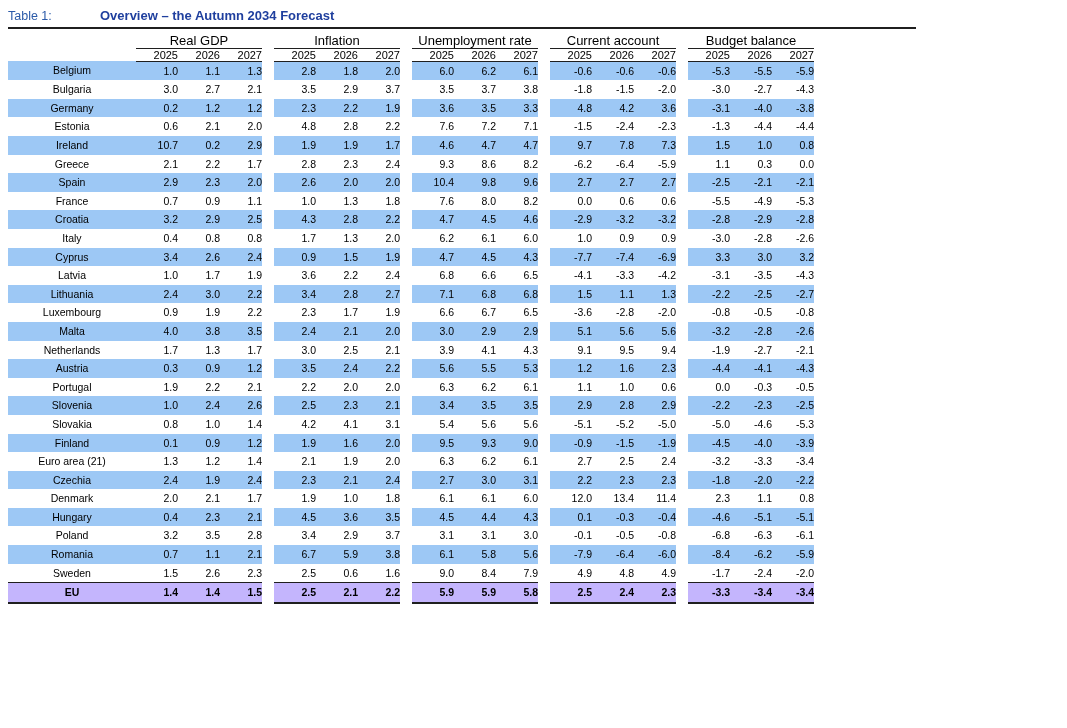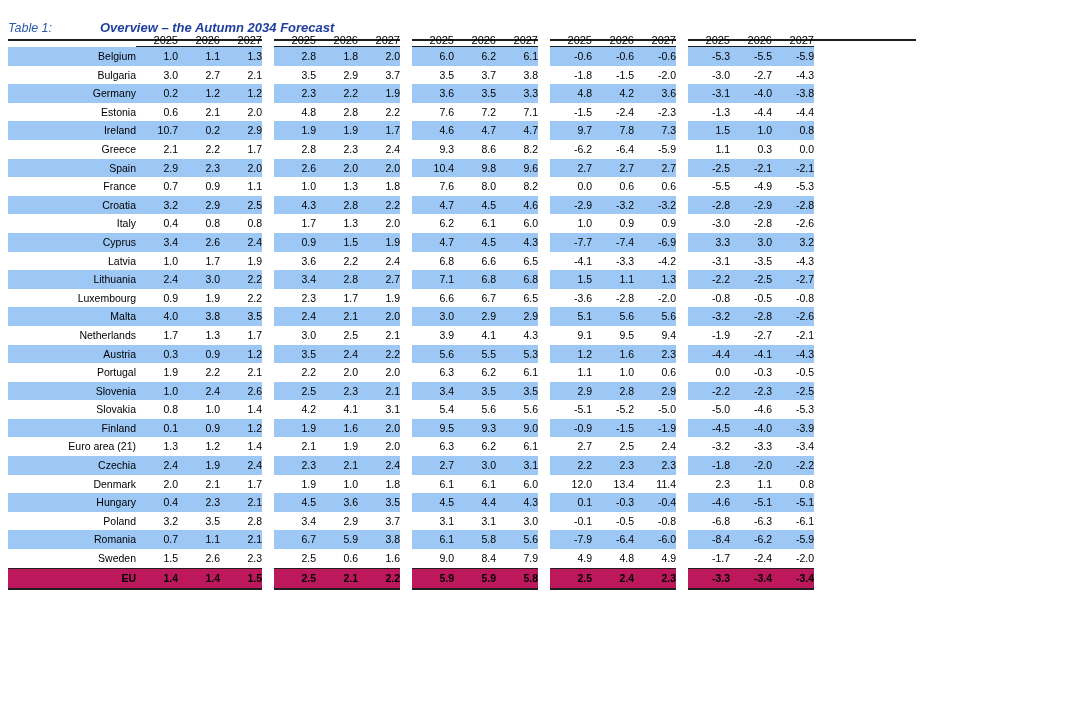--- a/index.html
+++ b/index.html
@@ -18,23 +18,22 @@
     position: relative;
     width: 1067px;
     height: 728px;
     box-sizing: border-box;
   }
 
   
   .title-wrap {
     position: absolute;
     left: 8px;
-    top: 20px;
+    top: 8px;
     width: 908px;
-    font-style: italic;
   }
   .title-row {
     display: flex;
     align-items: baseline;
     padding-bottom: 4px;
     border-bottom: 2px solid #1f1f1f;
   }
   .table-label {
     color: #2b5aa8;
     font-size: 12.5px;
@@ -91,21 +90,21 @@
   .yr-head td.spacer { border-bottom: none; }
   .yr-head td.blank-left { border-bottom: none; }
 
   
   tr.data td {
     height: 18.6px;
     line-height: 18.6px;
     font-size: 10.5px;
   }
   td.country {
-    text-align: right;
+    text-align: center;
     padding-left: 4px;
     white-space: nowrap;
   }
   td.num {
     text-align: right;
     padding-right: 8px;
     white-space: nowrap;
   }
   td.spacer { background: #ffffff !important; }
 
@@ -124,21 +123,21 @@
     border-top: 1.5px solid #1f1f1f;
     border-bottom: 2px solid #1f1f1f;
     height: 19px;
     line-height: 19px;
   }
   tr.total td.spacer {
     border-top: none;
     border-bottom: none;
   }
   tr.total td.country,
-  tr.total td.num { background: #be185d; }
+  tr.total td.num { background: #c4b5fd; }
 </style>
 </head>
 <body>
 
 <div class="page">
 
   <div class="title-wrap">
     <div class="title-row">
       <span class="table-label">Table 1:</span>
       <span class="table-title">Overview – the Autumn 2034 Forecast</span>
@@ -162,20 +161,32 @@
       <col class="c-gap">
       <col class="c-val">
         <col class="c-val">
         <col class="c-val">
       <col class="c-gap">
       <col class="c-val">
         <col class="c-val">
         <col class="c-val">
     </colgroup>
     <tbody>
+      <tr class="grp-head">
+        <td class="blank-left"></td>
+        <td colspan="3">Real GDP</td>
+        <td class="spacer"></td>
+        <td colspan="3">Inflation</td>
+        <td class="spacer"></td>
+        <td colspan="3">Unemployment rate</td>
+        <td class="spacer"></td>
+        <td colspan="3">Current account</td>
+        <td class="spacer"></td>
+        <td colspan="3">Budget balance</td>
+      </tr>
       <tr class="yr-head">
         <td class="blank-left"></td>
         <td>2025</td>
         <td>2026</td>
         <td>2027</td>
         <td class="spacer"></td>
         <td>2025</td>
         <td>2026</td>
         <td>2027</td>
         <td class="spacer"></td>

